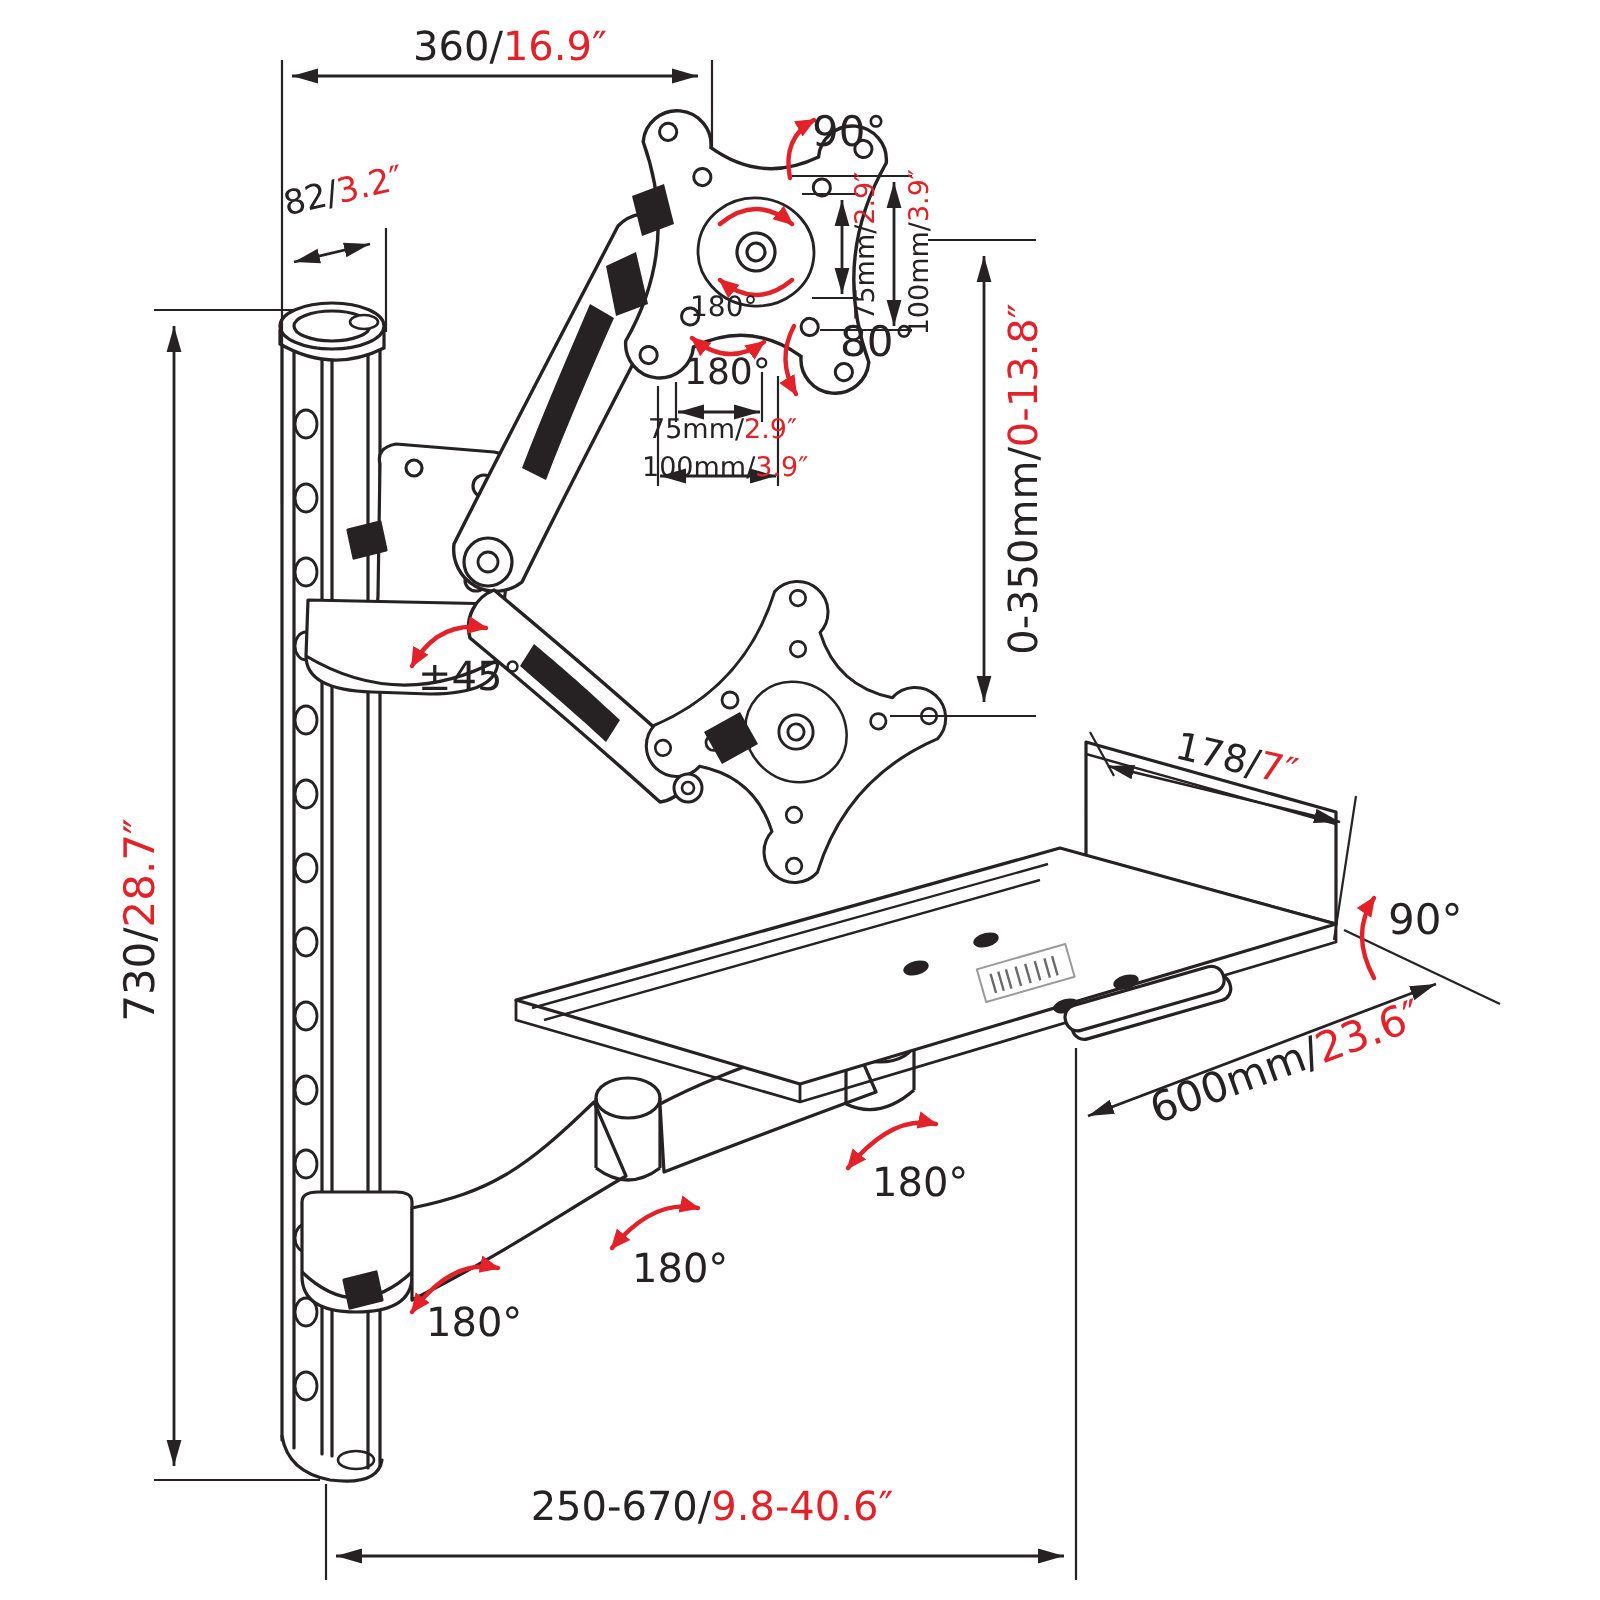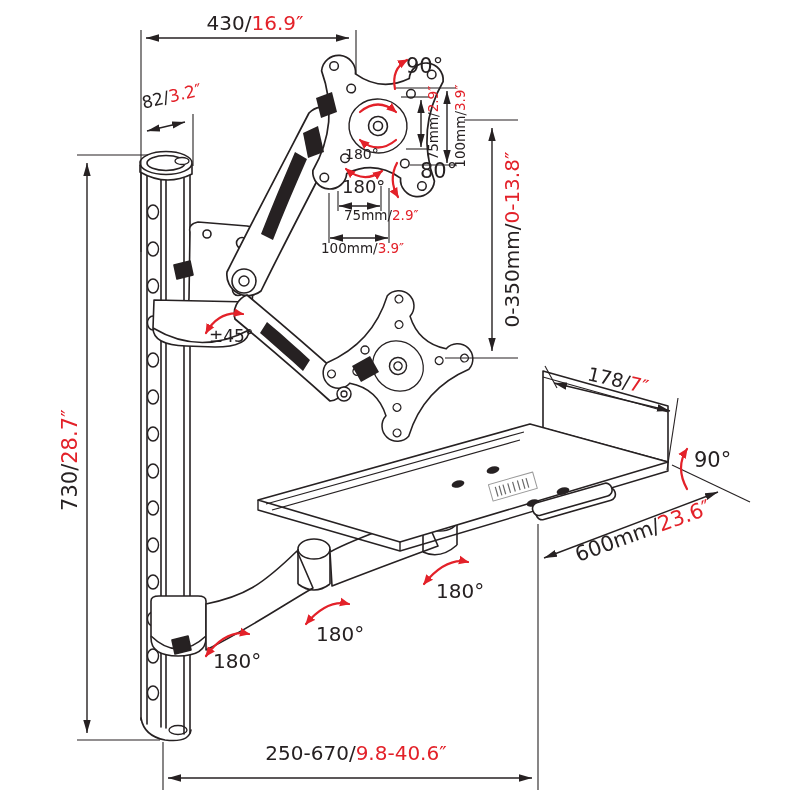--- a/index.html
+++ b/index.html
@@ -201,43 +201,43 @@
     <path d="M397,163 Q388,180 398,197" marker-end="url(#mR)"></path>
     <path d="M346,169 Q364,184 382,171" marker-start="url(#mR)" marker-end="url(#mR)"></path>
     <path d="M206,333 Q219,310 243,314" marker-start="url(#mR)" marker-end="url(#mR)"></path>
     <path d="M687,489 Q675,467 687,449" marker-end="url(#mR)"></path>
     <path d="M206,656 Q226,629 249,634" marker-start="url(#mR)" marker-end="url(#mR)"></path>
     <path d="M306,624 Q327,599 349,604" marker-start="url(#mR)" marker-end="url(#mR)"></path>
     <path d="M424,584 Q446,557 468,562" marker-start="url(#mR)" marker-end="url(#mR)"></path>
   </g>
 </svg>
 
-<div class="lbl c" style="left:185px;top:13px;width:140px;font-size:20px;"><span>430/</span><span class="i">16.9″</span></div>
+<div class="lbl c" style="left:185px;top:13px;width:140px;font-size:20px;"><span>360/</span><span class="i">16.9″</span></div>
 
 <div class="lbl c" style="left:134px;top:88px;width:76px;font-size:17px;transform:rotate(-13deg);"><span>82/</span><span class="i">3.2″</span></div>
 
 <div class="lbl ang" style="left:406px;top:55px;font-size:21px;">90°</div>
 
 <div class="lbl ang" style="left:345px;top:147px;font-size:14px;">180°</div>
 
 <div class="lbl ang" style="left:342px;top:178px;font-size:18px;">180°</div>
 
-<div class="lbl" style="left:324px;top:208px;font-size:13.5px;margin-left:20px;"><span>75mm/</span><span class="i">2.9″</span></div>
-
-<div class="lbl" style="left:321px;top:241px;font-size:13.5px;text-align:center;"><span>100mm/</span><span class="i">3.9″</span></div>
+<div class="lbl" style="left:324px;top:208px;font-size:13.5px;"><span>75mm/</span><span class="i">2.9″</span></div>
+
+<div class="lbl" style="left:321px;top:227px;font-size:13.5px;text-align:center;"><span>100mm/</span><span class="i">3.9″</span></div>
 
 <div class="lbl c" style="left:383px;top:116px;width:100px;font-size:13.5px;transform:rotate(-90deg);"><span>75mm/</span><span class="i">2.9″</span></div>
 
 <div class="lbl c" style="left:405px;top:119px;width:110px;font-size:13.5px;transform:rotate(-90deg);"><span>100mm/</span><span class="i">3.9″</span></div>
 
 <div class="lbl ang" style="left:420px;top:160px;font-size:21px;">80°</div>
 
 <div class="lbl c" style="left:402px;top:229px;width:220px;font-size:20px;transform:rotate(-90deg);"><span>0-350mm/</span><span class="i">0-13.8″</span></div>
 
-<div class="lbl ang" style="left:209px;top:328px;font-size:17px;">±45°</div>
+<div class="lbl ang" style="left:209px;top:328px;font-size:20px;">±45°</div>
 
 <div class="lbl c" style="left:-20px;top:449px;width:180px;font-size:21px;transform:rotate(-90deg);"><span>730/</span><span class="i">28.7″</span></div>
 
 <div class="lbl c" style="left:558px;top:371px;width:120px;font-size:19px;transform:rotate(13deg);"><span>178/</span><span class="i">7″</span></div>
 
 <div class="lbl ang" style="left:694px;top:449px;font-size:21px;">90°</div>
 
 <div class="lbl c" style="left:563px;top:520px;width:160px;font-size:21px;transform:rotate(-20deg);"><span>600mm/</span><span class="i">23.6″</span></div>
 
 <div class="lbl ang" style="left:213px;top:651px;font-size:20px;">180°</div>

